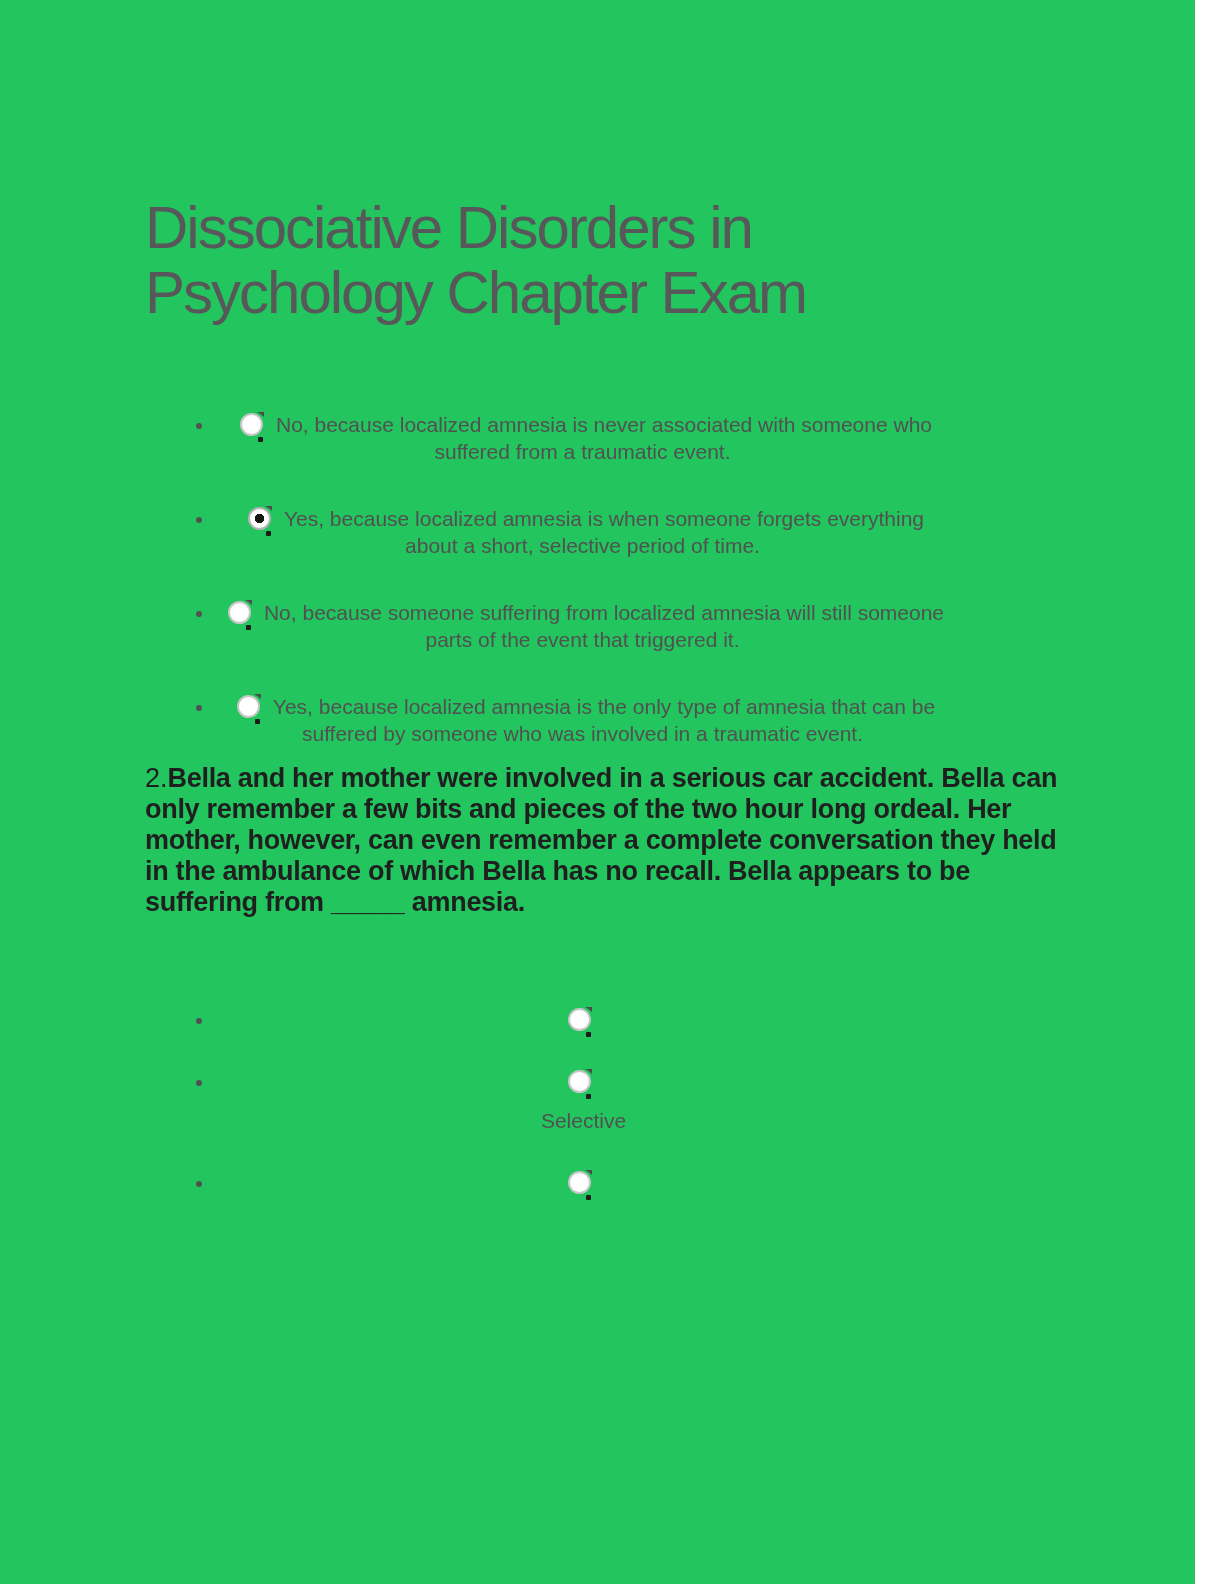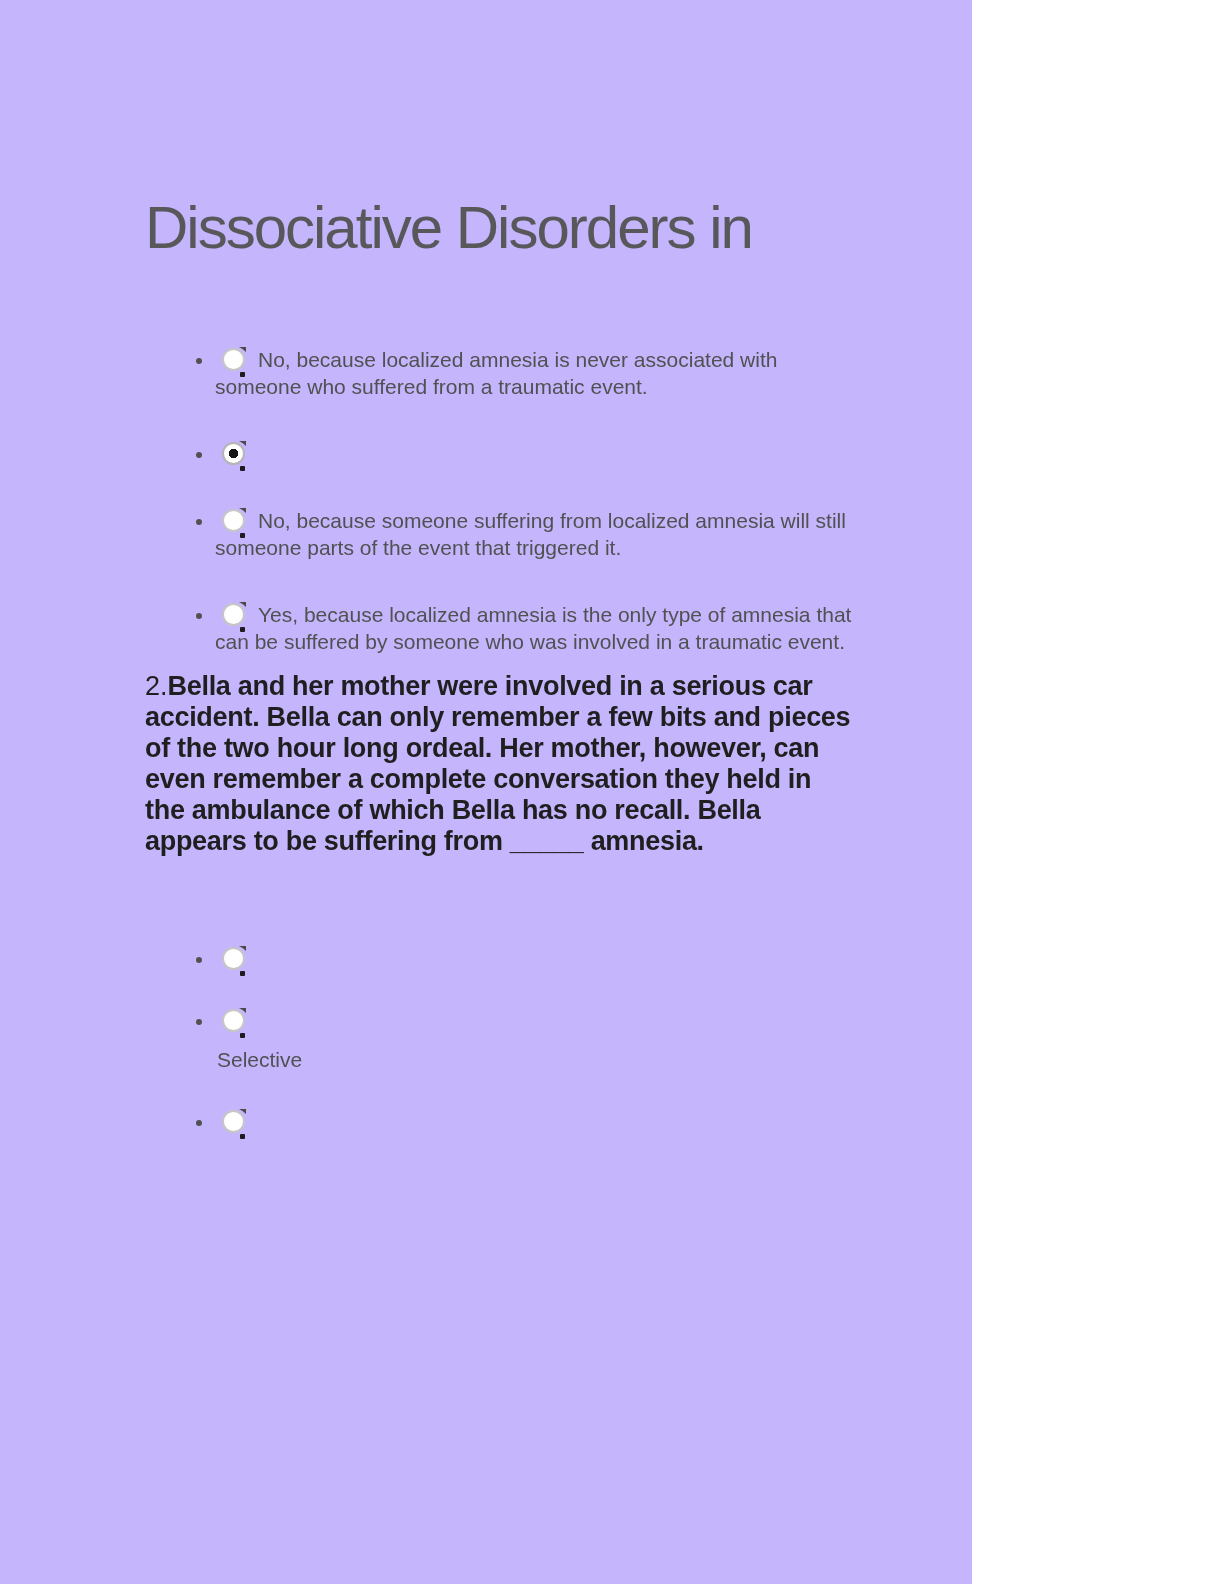--- a/index.html
+++ b/index.html
@@ -9,24 +9,24 @@
   }
   body {
     width: 1224px;
     height: 1584px;
     overflow: hidden;
     font-family: "Liberation Sans", sans-serif;
     -webkit-font-smoothing: antialiased;
   }
   .page {
     box-sizing: border-box;
-    width: 972px;
+    width: 1195px;
     height: 1584px;
     padding: 195px 120px 0 145px;
-    background: #c4b5fd;
+    background: #22c55e;
   }
   
   h1.page-title {
     margin: 0 0 8px 0;
     font-size: 60px;
     line-height: 65px;
     font-weight: 400;
     letter-spacing: -2px;
     color: #58585a;
   }
@@ -55,20 +55,21 @@
     list-style: disc;
     color: #111111;
   }
   ul.options.q2-list { margin-top: 88px; }
   li.option {
     max-width: 735px;
     font-size: 21px;
     line-height: 27px;
     color: #515151;
     margin-bottom: 40px;
+    text-align: center;
   }
   li.option:last-child { margin-bottom: 16px; }
   ul.options.q2-list li.option { margin-bottom: 35px; }
   li.option .option-text { color: #515151; }
   li.option.stacked .option-text {
     display: block;
     margin-top: 12px;
     margin-left: 2px;
     min-height: 27px;
   }
@@ -112,26 +113,27 @@
     border-color: #b5b5b5;
   }
 </style>
 </head>
 <body>
 
 <div class="page">
 
   <h1 class="page-title">
     <span class="title-line">Dissociative Disorders in</span>
+    <span class="title-line">Psychology Chapter Exam</span>
   </h1>
 
 
   <ul class="options q1-list">
     <li class="option"><span class="radio" data-state="unselected"></span><span class="option-text">No, because localized amnesia is never associated with someone who suffered from a traumatic event.</span></li>
-    <li class="option"><span class="radio" data-state="selected"></span></li>
+    <li class="option"><span class="radio" data-state="selected"></span><span class="option-text">Yes, because localized amnesia is when someone forgets everything about a short, selective period of time.</span></li>
     <li class="option"><span class="radio" data-state="unselected"></span><span class="option-text">No, because someone suffering from localized amnesia will still someone parts of the event that triggered it.</span></li>
     <li class="option"><span class="radio" data-state="unselected"></span><span class="option-text">Yes, because localized amnesia is the only type of amnesia that can be suffered by someone who was involved in a traumatic event.</span></li>
   </ul>
 
   <p class="question q2"><span class="qnum">2.</span><span class="qtext">Bella and her mother were involved in a serious car accident. Bella can only remember a few bits and pieces of the two hour long ordeal. Her mother, however, can even remember a complete conversation they held in the ambulance of which Bella has no recall. Bella appears to be suffering from _____ amnesia.</span></p>
 
   <ul class="options q2-list">
     <li class="option stacked"><span class="radio" data-state="unselected"></span></li>
     <li class="option stacked"><span class="radio" data-state="unselected"></span><span class="option-text">Selective</span></li>
     <li class="option stacked"><span class="radio" data-state="unselected"></span><span class="option-text"></span></li>

